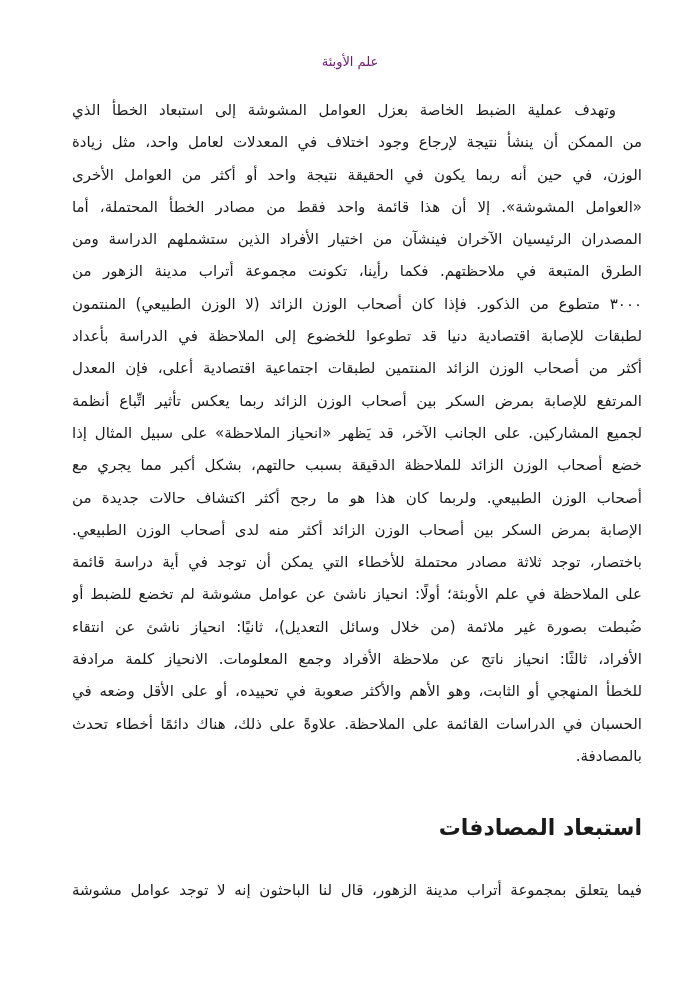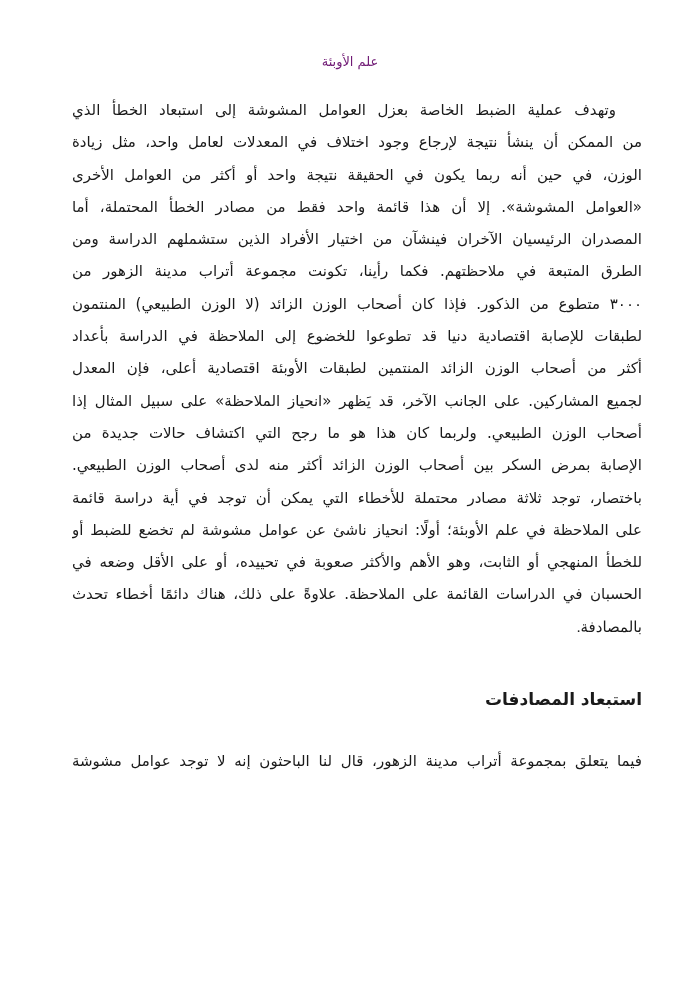--- a/index.html
+++ b/index.html
@@ -42,28 +42,27 @@
       text-align-last: justify;
       overflow: hidden;
       margin-left: 16px;
     }
     .line.first {
       text-indent: 0;
       padding-right: 26px;
     }
     .line.last {
       text-align-last: right;
-      font-family: Liberation Serif, serif;
     }
     .section-heading {
       display: block;
       margin-top: 40px;
       height: 32px;
       line-height: 32px;
-      font-size: 17px;
+      font-size: 22px;
       font-weight: bold;
       text-align: right;
     }
     .para2 {
       margin-top: 30px;
     }
   </style>
 </head>
 <body>
 
@@ -72,26 +71,30 @@
 <main class="page-body">
   <section>
     <span class="line first" style="">وتهدف عملية الضبط الخاصة بعزل العوامل المشوشة إلى استبعاد الخطأ الذي</span>
     <span class="line" style="">من الممكن أن ينشأ نتيجة لإرجاع وجود اختلاف في المعدلات لعامل واحد، مثل زيادة</span>
     <span class="line" style="">الوزن، في حين أنه ربما يكون في الحقيقة نتيجة واحد أو أكثر من العوامل الأخرى</span>
     <span class="line" style="">«العوامل المشوشة». إلا أن هذا قائمة واحد فقط من مصادر الخطأ المحتملة، أما</span>
     <span class="line" style="">المصدران الرئيسيان الآخران فينشآن من اختيار الأفراد الذين ستشملهم الدراسة ومن</span>
     <span class="line" style="">الطرق المتبعة في ملاحظتهم. فكما رأينا، تكونت مجموعة أتراب مدينة الزهور من</span>
     <span class="line" style="">٣٠٠٠ متطوع من الذكور. فإذا كان أصحاب الوزن الزائد (لا الوزن الطبيعي) المنتمون</span>
     <span class="line" style="">لطبقات للإصابة اقتصادية دنيا قد تطوعوا للخضوع إلى الملاحظة في الدراسة بأعداد</span>
-    <span class="line" style="">أكثر من أصحاب الوزن الزائد المنتمين لطبقات الأوبئة اقتصادية أعلى، فإن المعدل</span>
+    <span class="line" style="">أكثر من أصحاب الوزن الزائد المنتمين لطبقات اجتماعية اقتصادية أعلى، فإن المعدل</span>
+    <span class="line" style="">المرتفع للإصابة بمرض السكر بين أصحاب الوزن الزائد ربما يعكس تأثير اتِّباع أنظمة</span>
     <span class="line" style="">لجميع المشاركين. على الجانب الآخر، قد يَظهر «انحياز الملاحظة» على سبيل المثال إذا</span>
-    <span class="line" style="">أصحاب الوزن الطبيعي. ولربما كان هذا هو ما رجح التي اكتشاف حالات جديدة من</span>
+    <span class="line" style="">خضع أصحاب الوزن الزائد للملاحظة الدقيقة بسبب حالتهم، بشكل أكبر مما يجري مع</span>
+    <span class="line" style="">أصحاب الوزن الطبيعي. ولربما كان هذا هو ما رجح أكثر اكتشاف حالات جديدة من</span>
     <span class="line" style="">الإصابة بمرض السكر بين أصحاب الوزن الزائد أكثر منه لدى أصحاب الوزن الطبيعي.</span>
     <span class="line" style="">باختصار، توجد ثلاثة مصادر محتملة للأخطاء التي يمكن أن توجد في أية دراسة قائمة</span>
     <span class="line" style="">على الملاحظة في علم الأوبئة؛ أولًا: انحياز ناشئ عن عوامل مشوشة لم تخضع للضبط أو</span>
+    <span class="line" style="">ضُبطت بصورة غير ملائمة (من خلال وسائل التعديل)، ثانيًا: انحياز ناشئ عن انتقاء</span>
+    <span class="line" style="">الأفراد، ثالثًا: انحياز ناتج عن ملاحظة الأفراد وجمع المعلومات. الانحياز كلمة مرادفة</span>
     <span class="line" style="">للخطأ المنهجي أو الثابت، وهو الأهم والأكثر صعوبة في تحييده، أو على الأقل وضعه في</span>
     <span class="line" style="">الحسبان في الدراسات القائمة على الملاحظة. علاوةً على ذلك، هناك دائمًا أخطاء تحدث</span>
     <span class="line last" style="">بالمصادفة.</span>
   </section>
 
   <h2 class="section-heading">استبعاد المصادفات</h2>
 
   <section class="para2">
     <span class="line" style="">فيما يتعلق بمجموعة أتراب مدينة الزهور، قال لنا الباحثون إنه لا توجد عوامل مشوشة</span>
 

